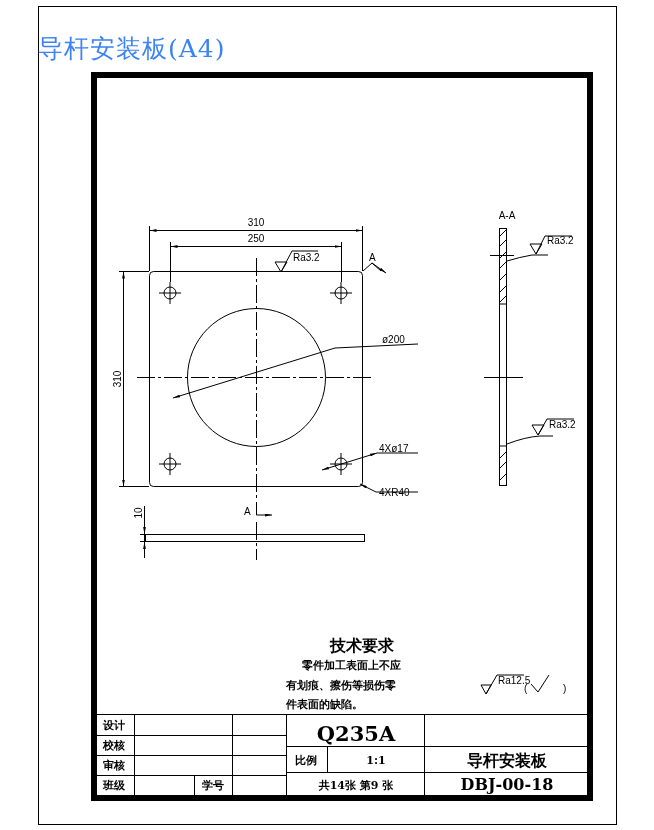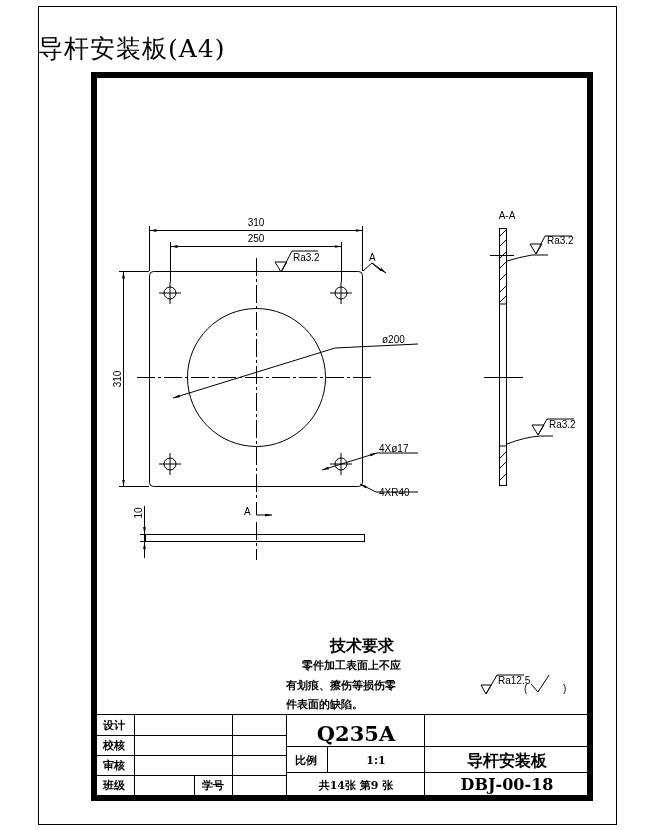--- a/index.html
+++ b/index.html
@@ -1,18 +1,18 @@
 <!DOCTYPE html>
 <html><head>
 <meta charset="utf-8">
 <style>
   html, body { margin: 0; padding: 0; background: #ffffff; }
   body { width: 654px; height: 830px; position: relative; overflow: hidden;
          font-family: "DejaVu Sans", sans-serif; }
-  .page-title { position: absolute; left: 38px; top: 36px; color: #000000;
+  .page-title { position: absolute; left: 38px; top: 36px; color: #3b82f6;
          font-family: "DejaVu Serif", serif; font-size: 25px; letter-spacing: 1px;
          line-height: 1; white-space: nowrap; }
   svg { position: absolute; left: 0; top: 0; }
   .dim { font-family: "Liberation Sans", sans-serif; font-size: 10px; fill: #000; }
   .tb { font-family: "DejaVu Serif", serif; fill: #000; font-weight: bold; }
   .tech { font-family: "DejaVu Serif", serif; fill: #000; font-weight: bold; }
 </style>
 </head>
 <body>
 

